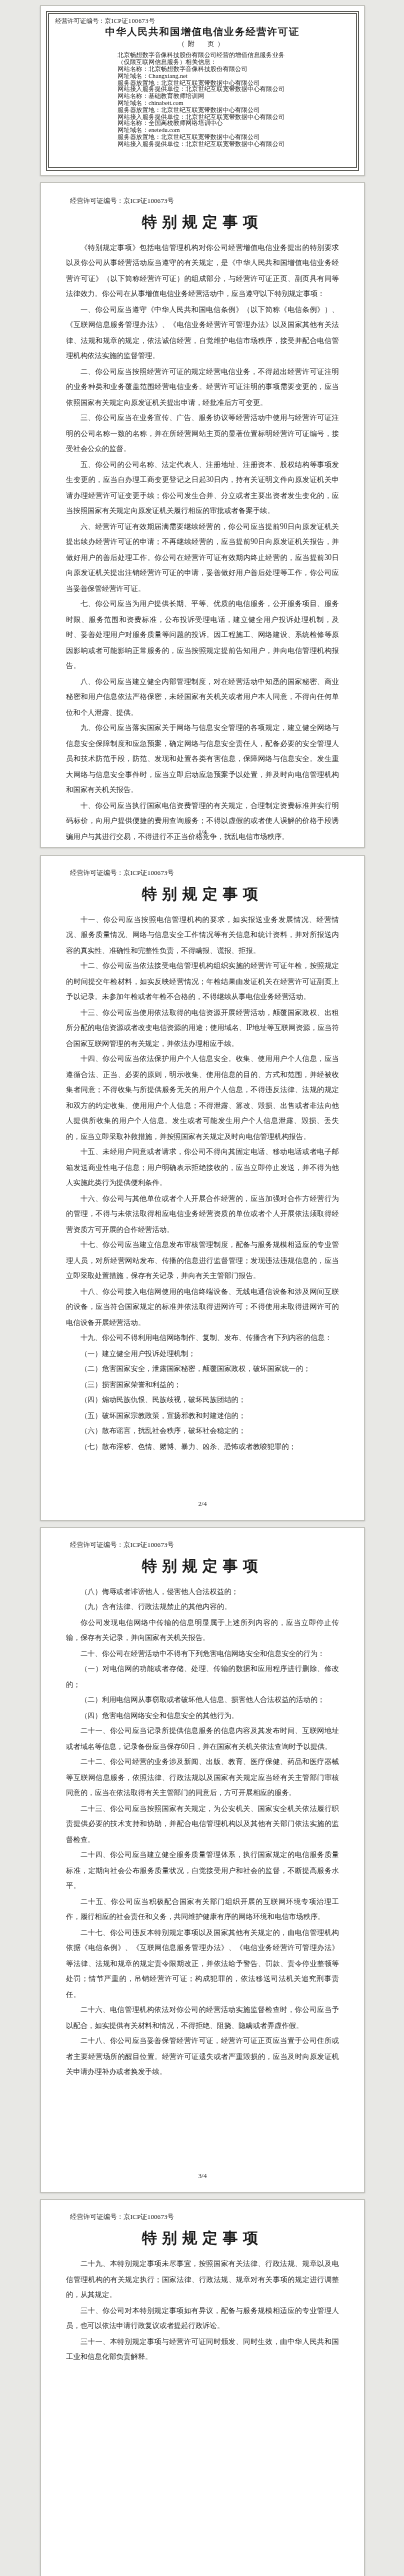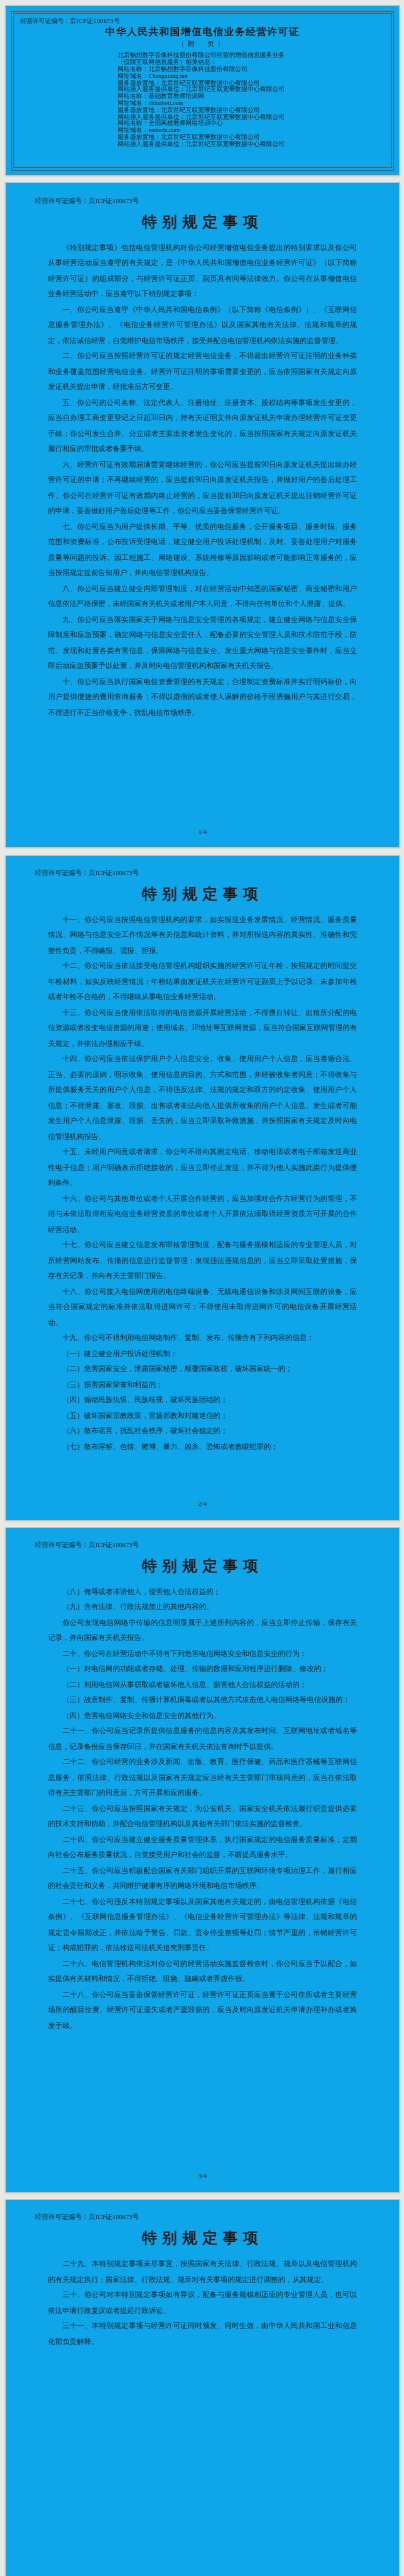--- a/index.html
+++ b/index.html
@@ -11,23 +11,23 @@
   }
   .canvas {
     width: 405px;
     height: 2873px;
     position: relative;
     box-sizing: border-box;
     padding-top: 5.2px;
     overflow: hidden;
   }
   .sheet {
-    width: 395px;
+    width: 325px;
     margin: 0 auto 6.2px;
-    background: #0ea5e9;
+    background: #ffffff;
     border: 0.5px solid #c2c2bc;
     box-shadow: 0 0.5px 1.5px rgba(0,0,0,0.18);
     box-sizing: border-box;
     position: relative;
     overflow: hidden;
   }
   .sheet-cert { height: 171px; }
   .sheet-prov { height: 666px; }
 
   
@@ -77,21 +77,21 @@
   }
   .prov-title {
     text-align: center;
     font-size: 15px;
     letter-spacing: 5.2px;
     font-weight: bold;
     margin: 8.2px 0 10.3px;
     line-height: 16.5px;
   }
   .prov-body {
-    padding: 0 42px;
+    padding: 0 25px;
     font-size: 7.2px;
     line-height: 15.5px;
     text-align: justify;
   }
   .prov-par { margin: 0; text-indent: 2em; }
   .page-no {
     position: absolute;
     bottom: 12.4px;
     left: 0;
     right: 0;
@@ -136,40 +136,41 @@
   <div class="sheet sheet-prov">
     <div class="prov-header">
       <span>经营许可证编号：</span><span class="num">京ICP证100673号</span>
     </div>
     <h2 class="prov-title">特别规定事项</h2>
     <div class="prov-body">
 
     <p class="prov-par">《特别规定事项》包括电信管理机构对你公司经营增值电信业务提出的特别要求以及你公司从事经营活动应当遵守的有关规定，是《中华人民共和国增值电信业务经营许可证》（以下简称经营许可证）的组成部分，与经营许可证正页、副页具有同等法律效力。你公司在从事增值电信业务经营活动中，应当遵守以下特别规定事项：</p>
         <p class="prov-par">一、你公司应当遵守《中华人民共和国电信条例》（以下简称《电信条例》）、《互联网信息服务管理办法》、《电信业务经营许可管理办法》以及国家其他有关法律、法规和规章的规定，依法诚信经营，自觉维护电信市场秩序，接受并配合电信管理机构依法实施的监督管理。</p>
         <p class="prov-par">二、你公司应当按照经营许可证的规定经营电信业务，不得超出经营许可证注明的业务种类和业务覆盖范围经营电信业务。经营许可证注明的事项需要变更的，应当依照国家有关规定向原发证机关提出申请，经批准后方可变更。</p>
+        <p class="prov-par">三、你公司应当在业务宣传、广告、服务协议等经营活动中使用与经营许可证注明的公司名称一致的名称，并在所经营网站主页的显著位置标明经营许可证编号，接受社会公众的监督。</p>
         <p class="prov-par">五、你公司的公司名称、法定代表人、注册地址、注册资本、股权结构等事项发生变更的，应当自办理工商变更登记之日起30日内，持有关证明文件向原发证机关申请办理经营许可证变更手续；你公司发生合并、分立或者主要出资者发生变化的，应当按照国家有关规定向原发证机关履行相应的审批或者备案手续。</p>
         <p class="prov-par">六、经营许可证有效期届满需要继续经营的，你公司应当提前90日向原发证机关提出续办经营许可证的申请；不再继续经营的，应当提前90日向原发证机关报告，并做好用户的善后处理工作。你公司在经营许可证有效期内终止经营的，应当提前30日向原发证机关提出注销经营许可证的申请，妥善做好用户善后处理等工作，你公司应当妥善保管经营许可证。</p>
         <p class="prov-par">七、你公司应当为用户提供长期、平等、优质的电信服务，公开服务项目、服务时限、服务范围和资费标准，公布投诉受理电话，建立健全用户投诉处理机制，及时、妥善处理用户对服务质量等问题的投诉。因工程施工、网络建设、系统检修等原因影响或者可能影响正常服务的，应当按照规定提前告知用户，并向电信管理机构报告。</p>
         <p class="prov-par">八、你公司应当建立健全内部管理制度，对在经营活动中知悉的国家秘密、商业秘密和用户信息依法严格保密，未经国家有关机关或者用户本人同意，不得向任何单位和个人泄露、提供。</p>
         <p class="prov-par">九、你公司应当落实国家关于网络与信息安全管理的各项规定，建立健全网络与信息安全保障制度和应急预案，确定网络与信息安全责任人，配备必要的安全管理人员和技术防范手段，防范、发现和处置各类有害信息，保障网络与信息安全。发生重大网络与信息安全事件时，应当立即启动应急预案予以处置，并及时向电信管理机构和国家有关机关报告。</p>
         <p class="prov-par">十、你公司应当执行国家电信资费管理的有关规定，合理制定资费标准并实行明码标价，向用户提供便捷的费用查询服务；不得以虚假的或者使人误解的价格手段诱骗用户与其进行交易，不得进行不正当价格竞争，扰乱电信市场秩序。</p>
       </div>
     <div class="page-no">1/4</div>
   </div>
 
   <div class="sheet sheet-prov">
     <div class="prov-header">
       <span>经营许可证编号：</span><span class="num">京ICP证100673号</span>
     </div>
     <h2 class="prov-title">特别规定事项</h2>
     <div class="prov-body">
 
     <p class="prov-par">十一、你公司应当按照电信管理机构的要求，如实报送业务发展情况、经营情况、服务质量情况、网络与信息安全工作情况等有关信息和统计资料，并对所报送内容的真实性、准确性和完整性负责，不得瞒报、谎报、拒报。</p>
         <p class="prov-par">十二、你公司应当依法接受电信管理机构组织实施的经营许可证年检，按照规定的时间提交年检材料，如实反映经营情况；年检结果由发证机关在经营许可证副页上予以记录。未参加年检或者年检不合格的，不得继续从事电信业务经营活动。</p>
-        <p class="prov-par">十三、你公司应当使用依法取得的电信资源开展经营活动，不得擅自转让、出租所分配的电信资源或者改变电信资源的用途；使用域名、IP地址等互联网资源，应当符合国家互联网管理的有关规定，并依法办理相应手续。</p>
+        <p class="prov-par">十三、你公司应当使用依法取得的电信资源开展经营活动，颠覆国家政权、出租所分配的电信资源或者改变电信资源的用途；使用域名、IP地址等互联网资源，应当符合国家互联网管理的有关规定，并依法办理相应手续。</p>
         <p class="prov-par">十四、你公司应当依法保护用户个人信息安全。收集、使用用户个人信息，应当遵循合法、正当、必要的原则，明示收集、使用信息的目的、方式和范围，并经被收集者同意；不得收集与所提供服务无关的用户个人信息，不得违反法律、法规的规定和双方的约定收集、使用用户个人信息；不得泄露、篡改、毁损、出售或者非法向他人提供所收集的用户个人信息。发生或者可能发生用户个人信息泄露、毁损、丢失的，应当立即采取补救措施，并按照国家有关规定及时向电信管理机构报告。</p>
         <p class="prov-par">十五、未经用户同意或者请求，你公司不得向其固定电话、移动电话或者电子邮箱发送商业性电子信息；用户明确表示拒绝接收的，应当立即停止发送，并不得为他人实施此类行为提供便利条件。</p>
         <p class="prov-par">十六、你公司与其他单位或者个人开展合作经营的，应当加强对合作方经营行为的管理，不得与未依法取得相应电信业务经营资质的单位或者个人开展依法须取得经营资质方可开展的合作经营活动。</p>
         <p class="prov-par">十七、你公司应当建立信息发布审核管理制度，配备与服务规模相适应的专业管理人员，对所经营网站发布、传播的信息进行监督管理；发现违法违规信息的，应当立即采取处置措施，保存有关记录，并向有关主管部门报告。</p>
         <p class="prov-par">十八、你公司接入电信网使用的电信终端设备、无线电通信设备和涉及网间互联的设备，应当符合国家规定的标准并依法取得进网许可；不得使用未取得进网许可的电信设备开展经营活动。</p>
         <p class="prov-par">十九、你公司不得利用电信网络制作、复制、发布、传播含有下列内容的信息：</p>
         <p class="prov-par">（一）建立健全用户投诉处理机制；</p>
         <p class="prov-par">（二）危害国家安全，泄露国家秘密，颠覆国家政权，破坏国家统一的；</p>
         <p class="prov-par">（三）损害国家荣誉和利益的；</p>
         <p class="prov-par">（四）煽动民族仇恨、民族歧视，破坏民族团结的；</p>
@@ -186,21 +187,20 @@
     </div>
     <h2 class="prov-title">特别规定事项</h2>
     <div class="prov-body">
 
     <p class="prov-par">（八）侮辱或者诽谤他人，侵害他人合法权益的；</p>
         <p class="prov-par">（九）含有法律、行政法规禁止的其他内容的。</p>
         <p class="prov-par">你公司发现电信网络中传输的信息明显属于上述所列内容的，应当立即停止传输，保存有关记录，并向国家有关机关报告。</p>
         <p class="prov-par">二十、你公司在经营活动中不得有下列危害电信网络安全和信息安全的行为：</p>
         <p class="prov-par">（一）对电信网的功能或者存储、处理、传输的数据和应用程序进行删除、修改的；</p>
         <p class="prov-par">（二）利用电信网从事窃取或者破坏他人信息、损害他人合法权益的活动的；</p>
-        <p class="prov-par">（三）故意制作、复制、传播计算机病毒或者以其他方式攻击他人电信网络等电信设施的；</p>
         <p class="prov-par">（四）危害电信网络安全和信息安全的其他行为。</p>
         <p class="prov-par">二十一、你公司应当记录所提供信息服务的信息内容及其发布时间、互联网地址或者域名等信息，记录备份应当保存60日，并在国家有关机关依法查询时予以提供。</p>
         <p class="prov-par">二十二、你公司经营的业务涉及新闻、出版、教育、医疗保健、药品和医疗器械等互联网信息服务，依照法律、行政法规以及国家有关规定应当经有关主管部门审核同意的，应当在依法取得有关主管部门的同意后，方可开展相应的服务。</p>
         <p class="prov-par">二十三、你公司应当按照国家有关规定，为公安机关、国家安全机关依法履行职责提供必要的技术支持和协助，并配合电信管理机构以及其他有关部门依法实施的监督检查。</p>
         <p class="prov-par">二十四、你公司应当建立健全服务质量管理体系，执行国家规定的电信服务质量标准，定期向社会公布服务质量状况，自觉接受用户和社会的监督，不断提高服务水平。</p>
         <p class="prov-par">二十五、你公司应当积极配合国家有关部门组织开展的互联网环境专项治理工作，履行相应的社会责任和义务，共同维护健康有序的网络环境和电信市场秩序。</p>
         <p class="prov-par">二十七、你公司违反本特别规定事项以及国家其他有关规定的，由电信管理机构依据《电信条例》、《互联网信息服务管理办法》、《电信业务经营许可管理办法》等法律、法规和规章的规定责令限期改正，并依法给予警告、罚款、责令停业整顿等处罚；情节严重的，吊销经营许可证；构成犯罪的，依法移送司法机关追究刑事责任。</p>
         <p class="prov-par">二十六、电信管理机构依法对你公司的经营活动实施监督检查时，你公司应当予以配合，如实提供有关材料和情况，不得拒绝、阻挠、隐瞒或者弄虚作假。</p>
         <p class="prov-par">二十八、你公司应当妥善保管经营许可证，经营许可证正页应当置于公司住所或者主要经营场所的醒目位置。经营许可证遗失或者严重毁损的，应当及时向原发证机关申请办理补办或者换发手续。</p>
       </div>

